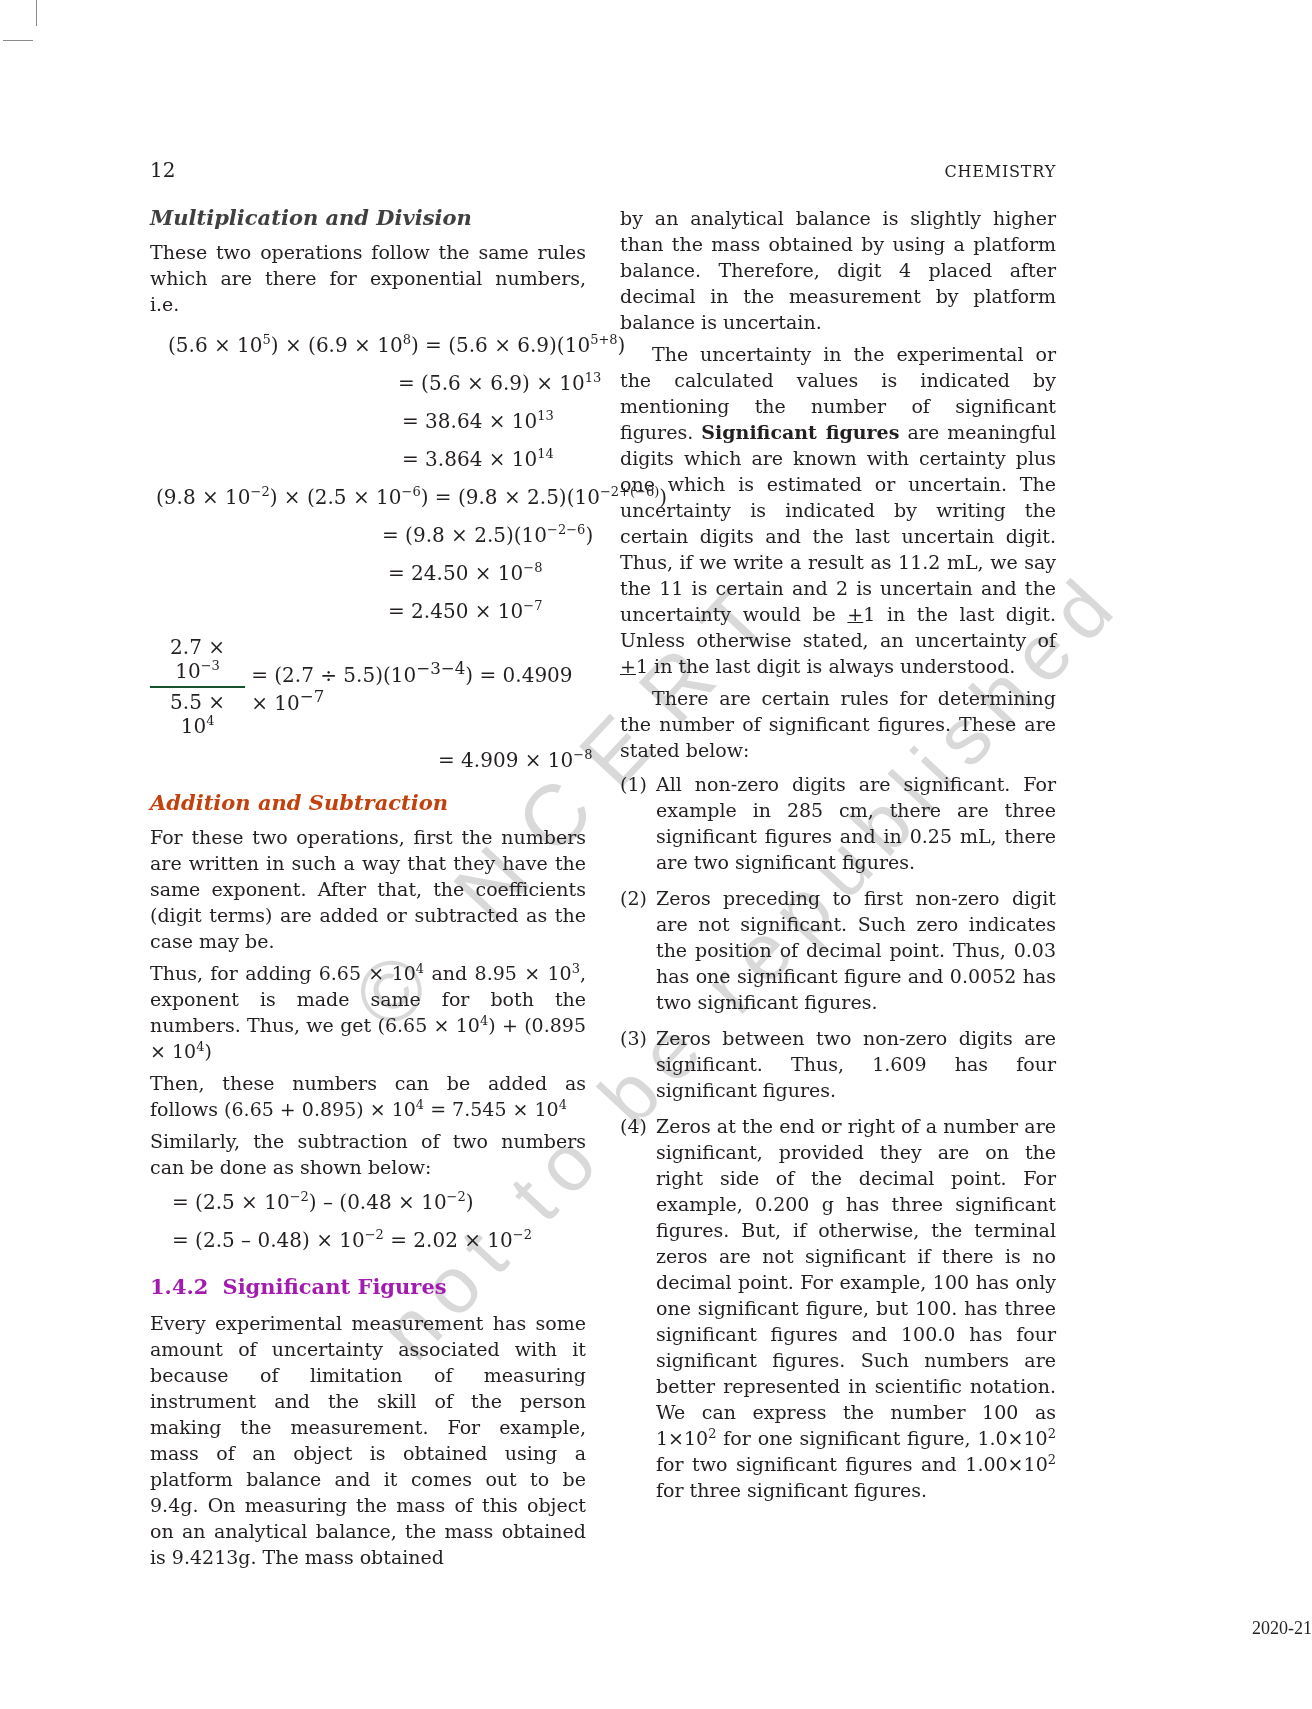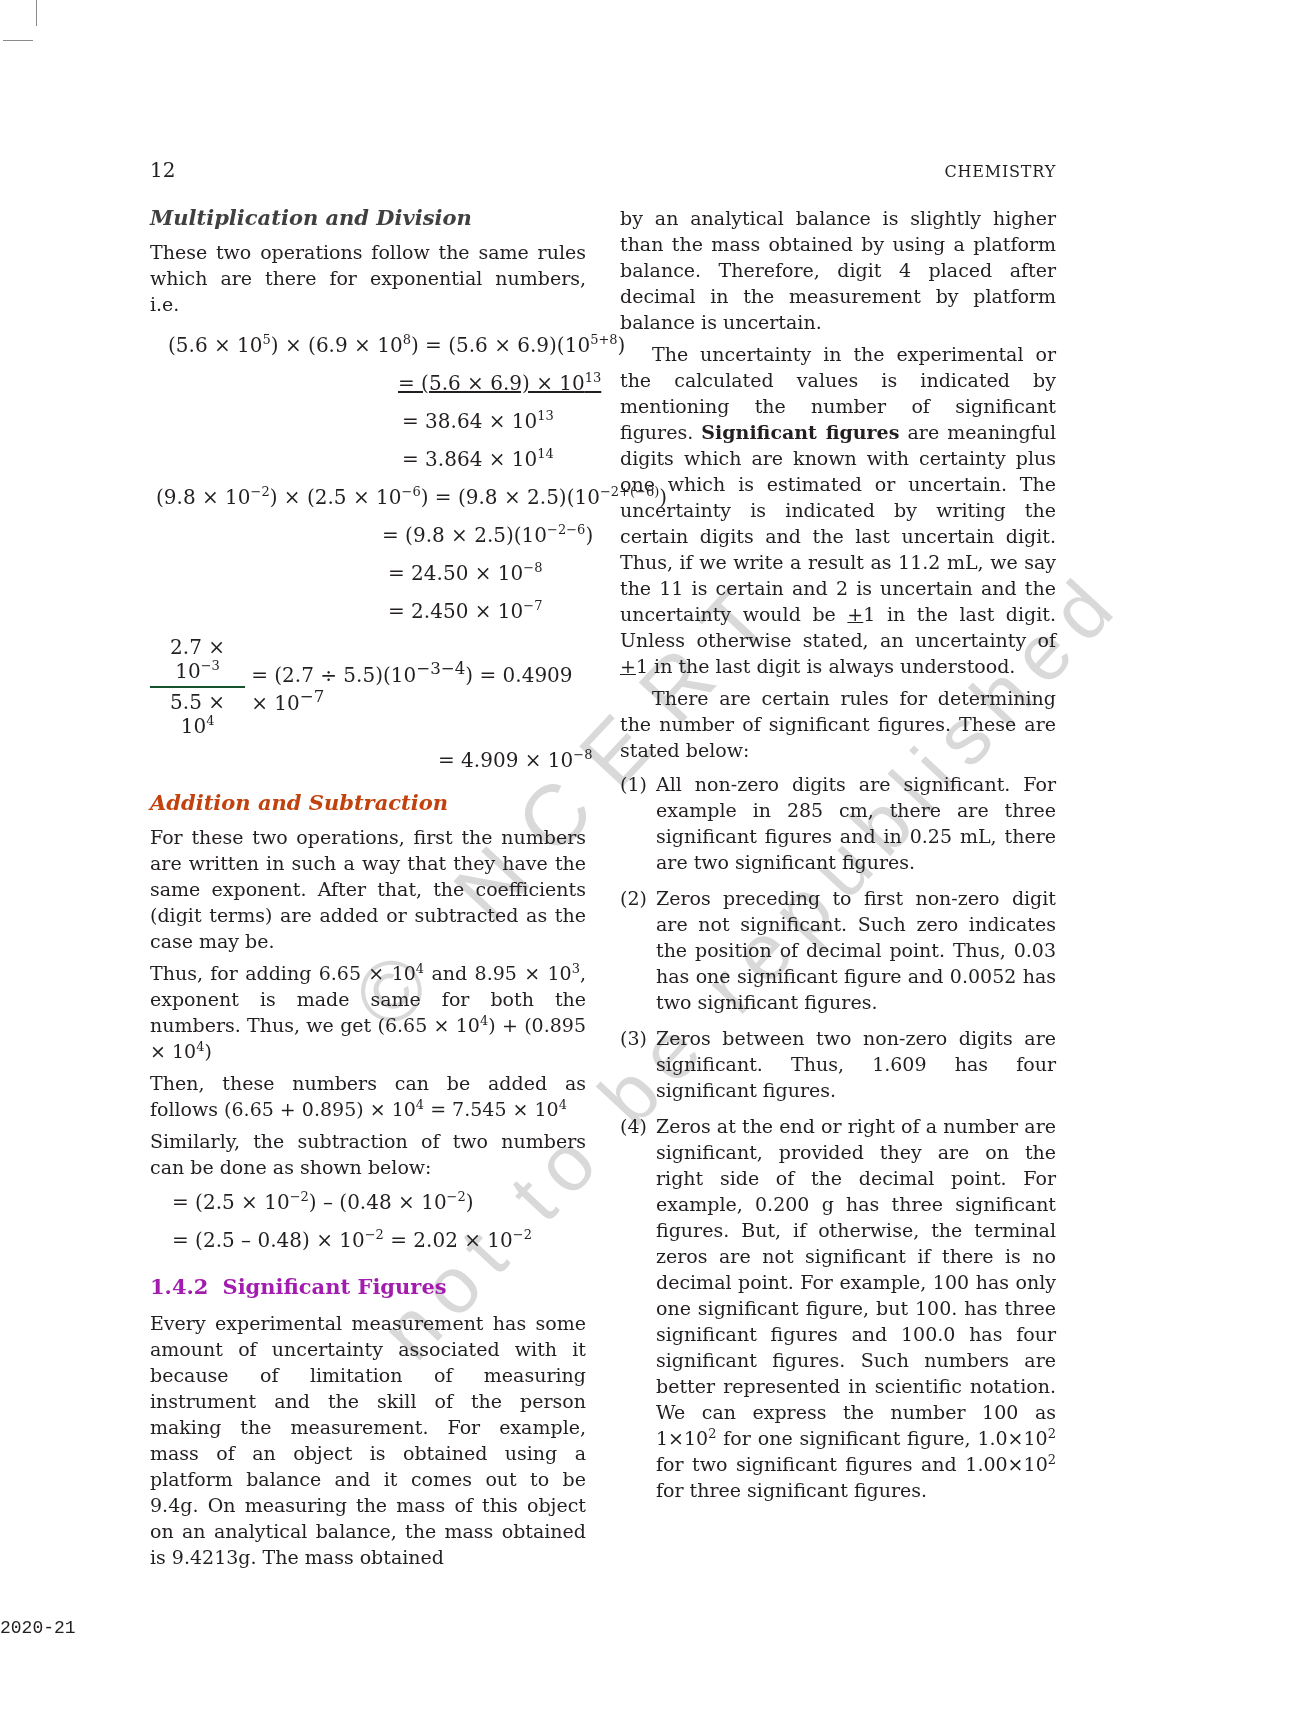--- a/index.html
+++ b/index.html
@@ -76,22 +76,22 @@
   .frac{display:inline-flex;flex-direction:column;text-align:center;margin-right:6px;}
   .frac-num{padding:0 4px 3px 4px;border-bottom:2px solid #14532d;}
   .frac-den{padding:2px 4px 0 4px;}
 
   .rule{position:relative;padding-left:36px;margin:0 0 10px 0;}
   .rulenum{position:absolute;left:0;top:0;font-size:19px;line-height:26px;}
   .ruletext{font-size:19px;line-height:26px;text-align:justify;margin:0;}
 
   .footer{
     position:absolute;left:0;top:1618px;width:1312px;
-    text-align:left;
-    font-family:Liberation Mono, monospace;
+    text-align:right;
+    font-family:Liberation Serif, serif;
     font-size:18px;color:#231f20;
   }
   u{text-decoration:underline;}
 </style>
 </head>
 <body>
 
 <div class="page">
 
   <div class="crop-v"></div>
@@ -112,21 +112,21 @@
     <div class="columns">
 
       <div class="col">
 
         <h3 class="subhead" style="color:#404040;margin-top:0;">Multiplication and Division</h3>
 
         <p class="body">These two operations follow the same rules which are there for exponential numbers, i.e.</p>
 
         <div class="eqblock">
           <div class="eqline" style="padding-left:18px;">(5.6 × 10<sup>5</sup>) × (6.9 × 10<sup>8</sup>) = (5.6 × 6.9)(10<sup>5+8</sup>)</div>
-          <div class="eqline" style="padding-left:248px;text-decoration:underline;">= (5.6 × 6.9) × 10<sup>13</sup></div>
+          <div class="eqline" style="padding-left:248px;">= (5.6 × 6.9) × 10<sup>13</sup></div>
           <div class="eqline" style="padding-left:252px;">= 38.64 × 10<sup>13</sup></div>
           <div class="eqline" style="padding-left:252px;">= 3.864 × 10<sup>14</sup></div>
           <div class="eqline" style="padding-left:6px;">(9.8 × 10<sup>−2</sup>) × (2.5 × 10<sup>−6</sup>) = (9.8 × 2.5)(10<sup>−2+(−6)</sup>)</div>
           <div class="eqline" style="padding-left:232px;">= (9.8 × 2.5)(10<sup>−2−6</sup>)</div>
           <div class="eqline" style="padding-left:238px;">= 24.50 × 10<sup>−8</sup></div>
           <div class="eqline" style="padding-left:238px;">= 2.450 × 10<sup>−7</sup></div>
 
           <div class="fracline">
             <span class="frac">
               <span class="frac-num">2.7 × 10<sup>−3</sup></span>

